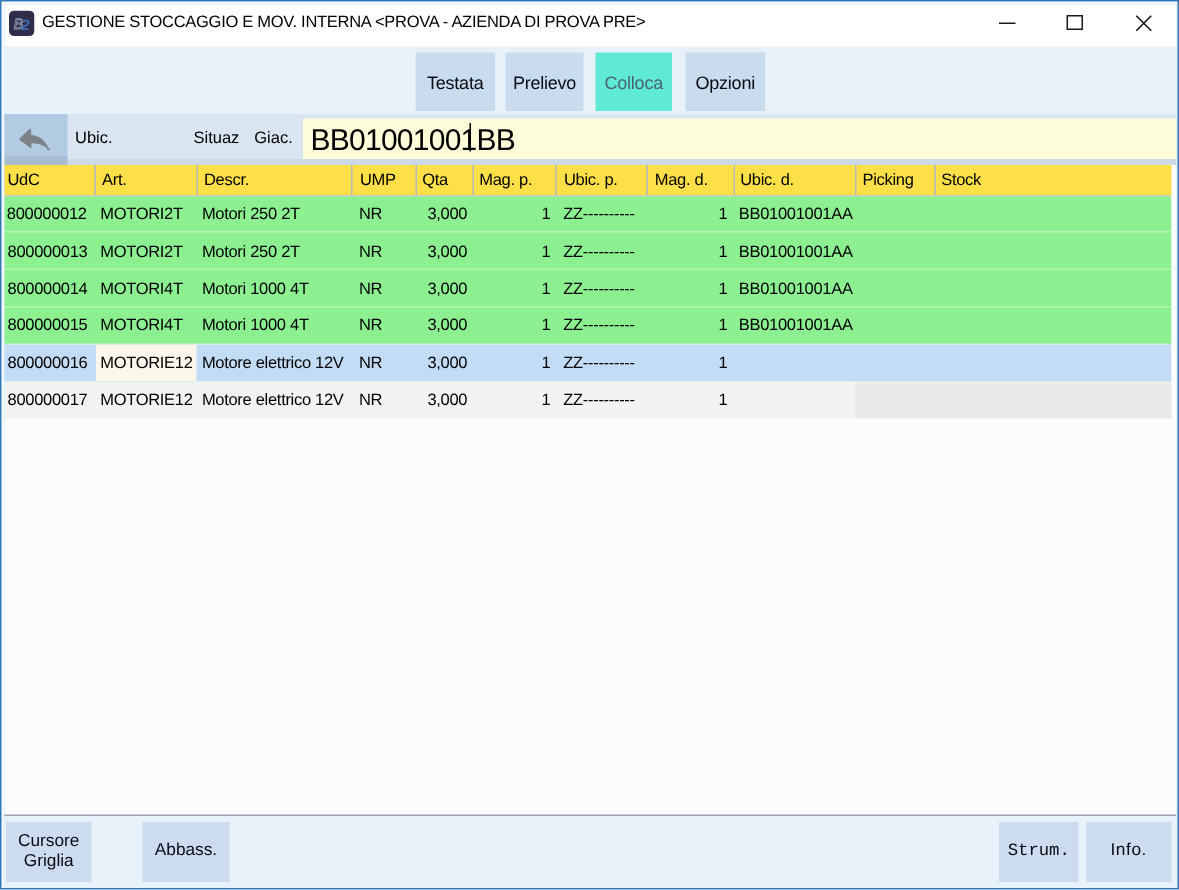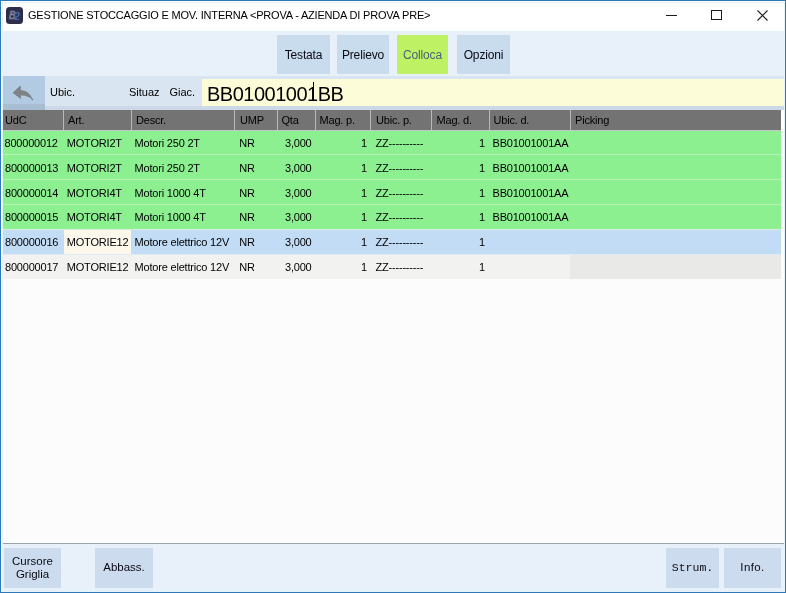--- a/index.html
+++ b/index.html
@@ -17,21 +17,21 @@
 
 .strip { left:1.5px; top:76px; width:783px; height:34px; background:#d9e5f1; }
 .stripband { left:45px; top:106px; width:739.5px; height:3.5px; background:#cdd9e7; }
 .arrowbtn { left:1.5px; top:76px; width:43.5px; height:28px; background:#b3cbe2; }
 .arrowband { left:1.5px; top:104px; width:43.5px; height:5.5px; background:#a8bdd2; }
 .lbl { position:absolute; font-size:11px; color:#000; }
 .yellow { left:202px; top:78.5px; width:582.5px; height:27.5px; background:#fdfcd9; }
 .yellow-text { left:207px; top:82.5px; font-size:20px; letter-spacing:-0.5px; color:#000; white-space:nowrap; }
 .caret { left:312.6px; top:82px; width:1.5px; height:18.5px; background:#000; }
 
-.thead { left:1.5px; top:109.5px; width:779.5px; height:21px; background:#737373; border-bottom:1px solid #c2c7cc; }
+.thead { left:1.5px; top:109.5px; width:779.5px; height:21px; background:#fde047; border-bottom:1px solid #c2c7cc; }
 .hcell { position:absolute; top:0; height:20px; border-left:1px solid #b9b9b9; font-size:11px; letter-spacing:-0.2px; color:#000; display:flex; align-items:center; padding-left:4px; overflow:hidden; }
 .hcell.first { border-left:none; }
 
 .row { position:absolute; left:1.5px; width:779.5px; height:24.7px; }
 .cell { position:absolute; top:0; height:100%; font-size:11px; letter-spacing:-0.2px; color:#000; display:flex; align-items:center; padding-left:4.5px; white-space:nowrap; overflow:visible; }
 .cell.r { justify-content:flex-end; padding-left:0; }
 .rowsep { position:absolute; left:1.5px; width:779.5px; height:1px; }
 
 .gridbg { left:1.5px; top:279.4px; width:779.5px; height:263.6px; background:#fcfcfc; }
 .rightgap { left:781px; top:130px; width:3.5px; height:413px; background:#fcfcfc; }
@@ -51,21 +51,21 @@
 <div class="abs title-text">GESTIONE STOCCAGGIO E MOV. INTERNA &lt;PROVA - AZIENDA DI PROVA PRE&gt;</div>
 <div class="abs" style="left:666px; top:15px; width:11px; height:1.2px; background:#1a1a1a;"></div>
 <div class="abs" style="left:711px; top:10px; width:11px; height:10px; border:1.2px solid #1a1a1a;"></div>
 <svg class="abs" style="left:757px; top:10px;" width="11" height="11" viewBox="0 0 11 11">
   <path d="M0.5 0.5 L10.5 10.5 M10.5 0.5 L0.5 10.5" stroke="#1a1a1a" stroke-width="1.1"></path>
 </svg>
 
 <div class="abs toolbar"></div>
 <div class="tbtn" style="left:277px; width:53px;">Testata</div>
 <div class="tbtn" style="left:337px; width:52px;">Prelievo</div>
-<div class="tbtn" style="left:397px; width:51px; background:#bef264; color:#4d6277;">Colloca</div>
+<div class="tbtn" style="left:397px; width:51px; background:#5eead4; color:#4d6277;">Colloca</div>
 <div class="tbtn" style="left:457px; width:53px;">Opzioni</div>
 
 <div class="abs strip"></div>
 <div class="abs stripband"></div>
 <div class="abs arrowbtn"></div>
 <div class="abs arrowband"></div>
 <svg class="abs" style="left:13px; top:85.5px;" width="21" height="15.5" viewBox="0 0 21 15.5">
   <path d="M0 6.8 L7.3 0 L7.6 12.4 Z" fill="#7e8388" stroke="#7e8388" stroke-width="0.8" stroke-linejoin="round"></path>
   <path d="M6.8 4 C 13 3.9 17.6 7.6 19.6 13.6 C 16.2 11.0 12 8.9 6.9 9.6 Z" fill="#7e8388"></path>
   <circle cx="19.3" cy="13.4" r="0.9" fill="#7e8388"></circle>
@@ -81,20 +81,21 @@
   <div class="hcell first" style="left:0; width:61.5px; padding-left:3.5px;">UdC</div>
   <div class="hcell" style="left:61.5px; width:68px;">Art.</div>
   <div class="hcell" style="left:129.5px; width:102.5px;">Descr.</div>
   <div class="hcell" style="left:232px; width:43px; padding-left:5.5px;">UMP</div>
   <div class="hcell" style="left:275px; width:38px;">Qta</div>
   <div class="hcell" style="left:313px; width:55.5px;">Mag. p.</div>
   <div class="hcell" style="left:368.5px; width:61px; padding-left:5px;">Ubic. p.</div>
   <div class="hcell" style="left:429.5px; width:58px; padding-left:4.5px;">Mag. d.</div>
   <div class="hcell" style="left:487.5px; width:81px; padding-left:3.5px;">Ubic. d.</div>
   <div class="hcell" style="left:568.5px; width:52.5px;">Picking</div>
+  <div class="hcell" style="left:621px; width:158.5px;">Stock</div>
 </div>
 
 <div id="rows">
     <div class="row" style="top:130.6px; background:#8cf090;">
       <div class="cell" style="left:0px; width:61.5px;padding-left:3px;">800000012</div>
       <div class="cell" style="left:61.5px; width:68px;padding-left:3.8px;">MOTORI2T</div>
       <div class="cell" style="left:129.5px; width:102.5px;padding-left:3.6px;">Motori 250 2T</div>
       <div class="cell" style="left:232px; width:43px;padding-left:5.8px;">NR</div>
       <div class="cell r" style="left:275px; width:38px;padding-right:3px;">3,000</div>
       <div class="cell r" style="left:313px; width:55.5px;padding-right:3px;">1</div>

